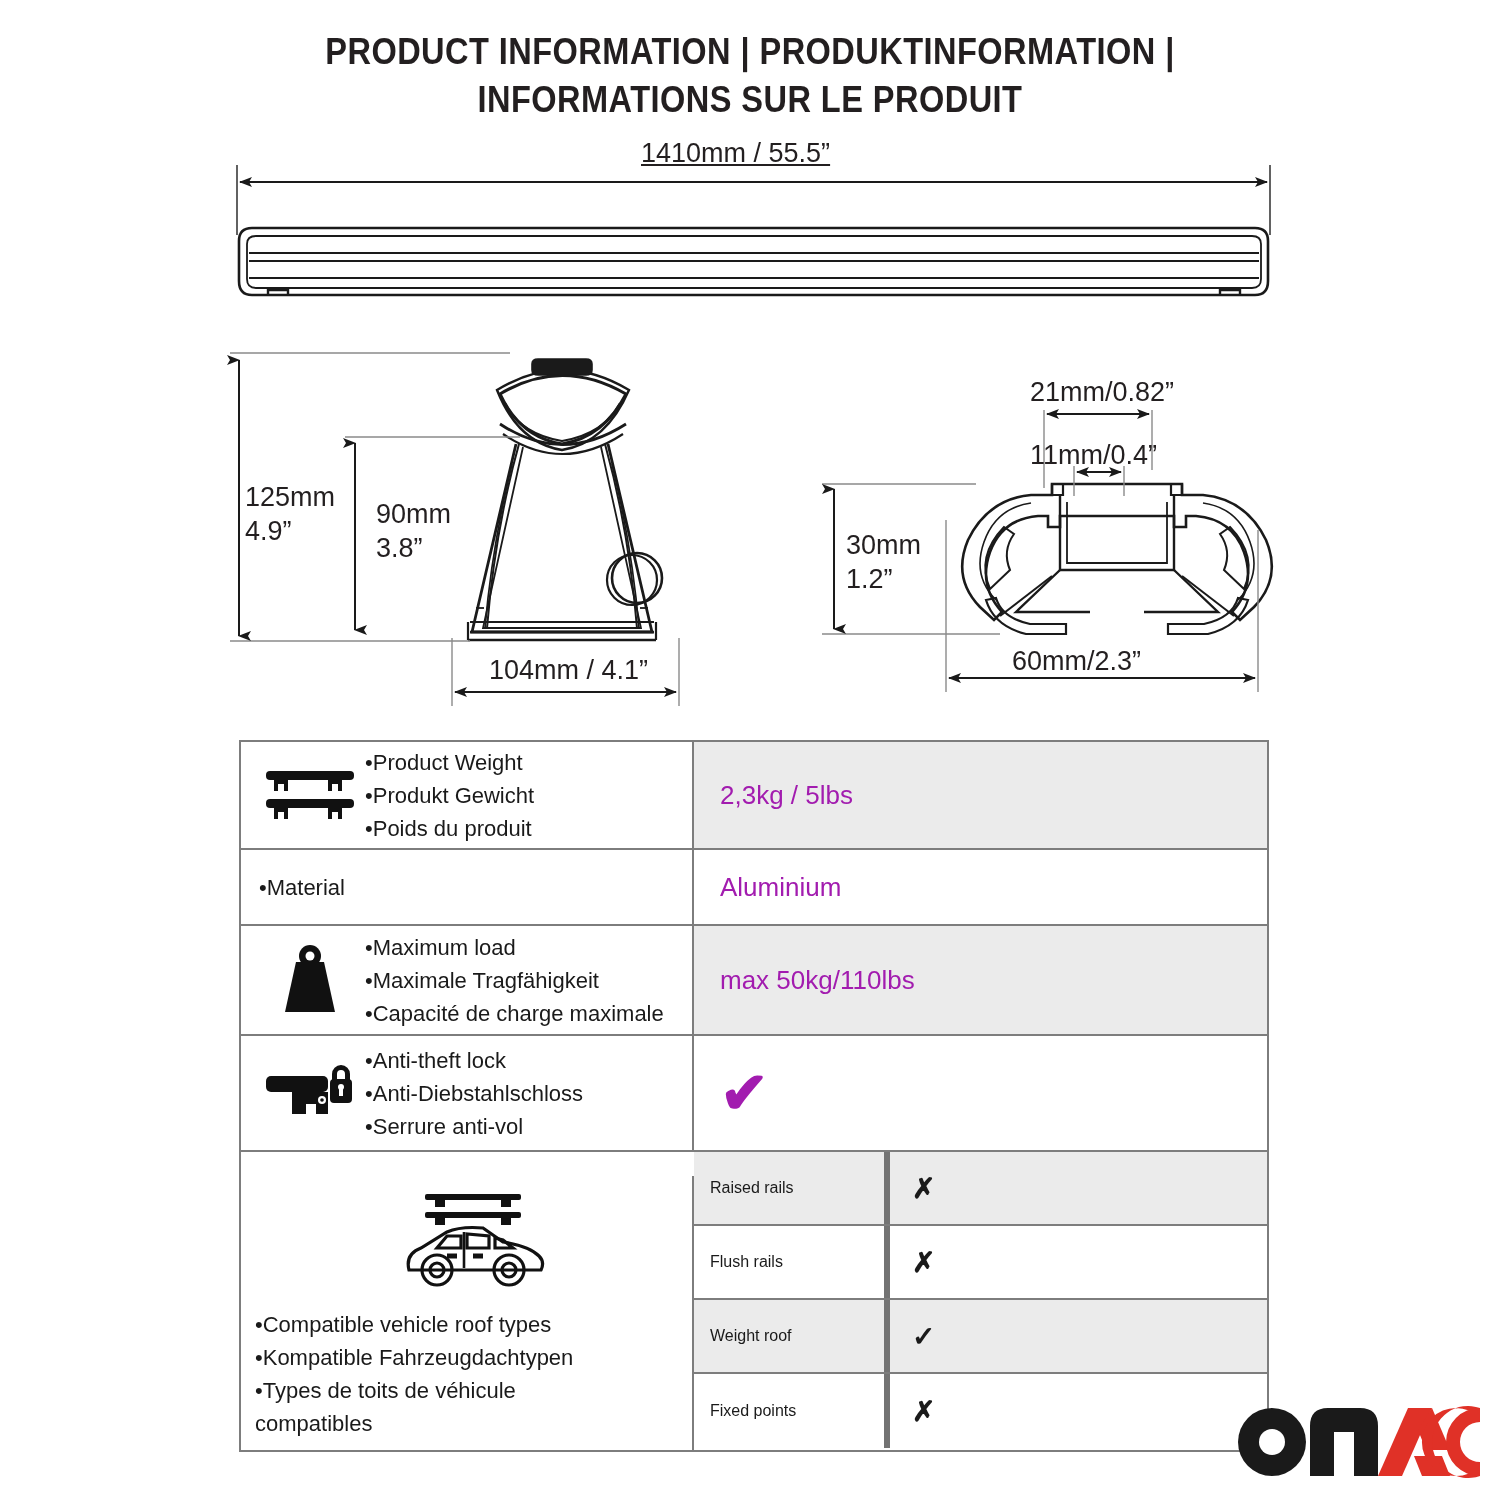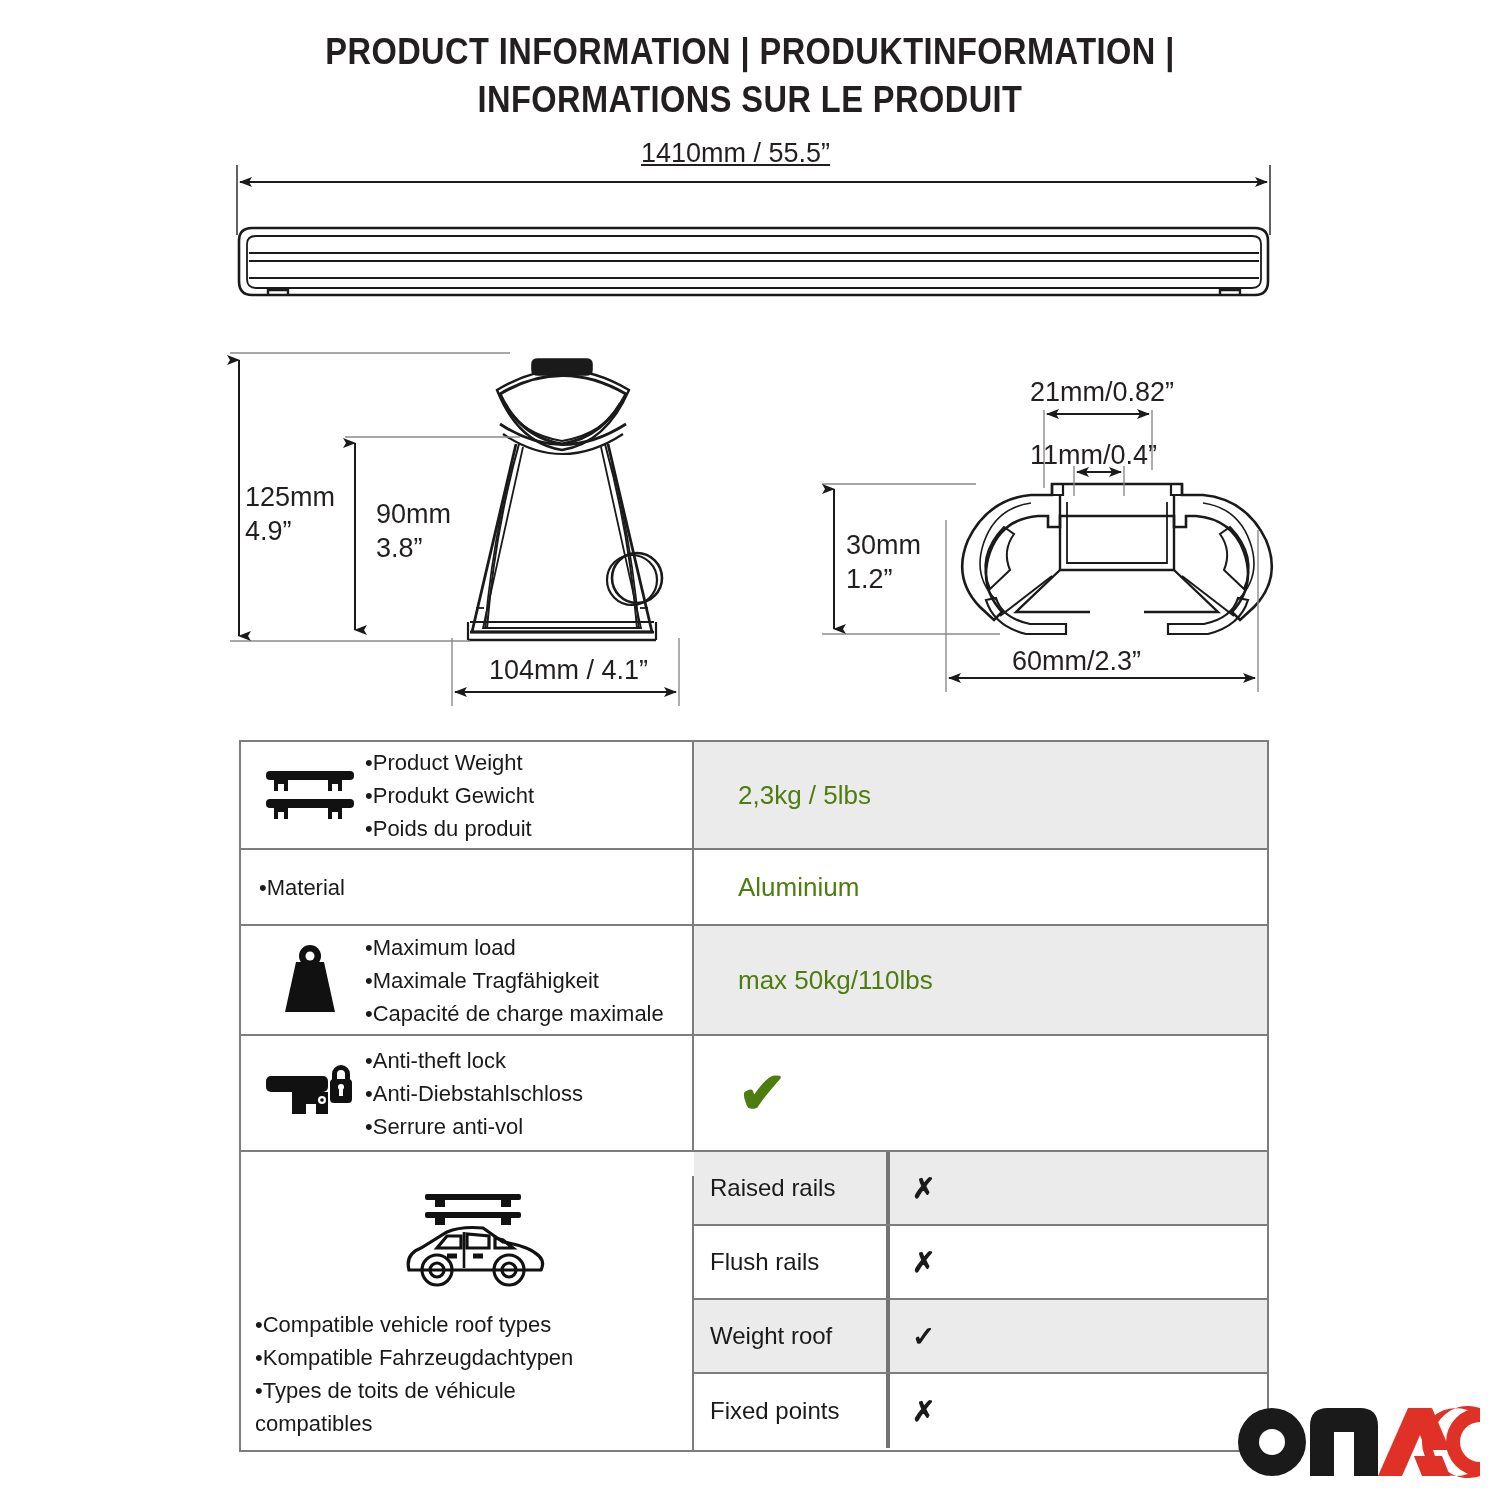--- a/index.html
+++ b/index.html
@@ -83,23 +83,23 @@
     display: flex;
     align-items: center;
     padding: 8px 6px 8px 14px;
     background: #ffffff;
   }
   .cell-value {
     flex: 1;
     box-sizing: border-box;
     display: flex;
     align-items: center;
-    padding: 8px 0 8px 44px;
+    padding: 8px 0 8px 26px;
     font-size: 26px;
-    color: #4d7c0f;
+    color: #a21caf;
   }
   .shaded { background: #ebebeb; }
   .plain { background: #ffffff; }
 
   .label-icon {
     width: 110px;
     flex: 0 0 110px;
     display: flex;
     align-items: center;
     justify-content: center;
@@ -145,25 +145,25 @@
   .compat-subrow {
     display: flex;
     height: 74px;
     border-bottom: 2px solid #7d7d7d;
     box-sizing: border-box;
   }
   .compat-subrow:last-child { border-bottom: none; }
   .compat-name {
     width: 196px;
     box-sizing: border-box;
-    border-right: 4px solid #737373;
+    border-right: 6px solid #737373;
     display: flex;
     align-items: center;
     padding-left: 16px;
-    font-size: 24px;
+    font-size: 16px;
   }
   .compat-mark {
     flex: 1;
     display: flex;
     align-items: center;
     padding-left: 22px;
     font-size: 28px;
     font-weight: bold;
   }
 

